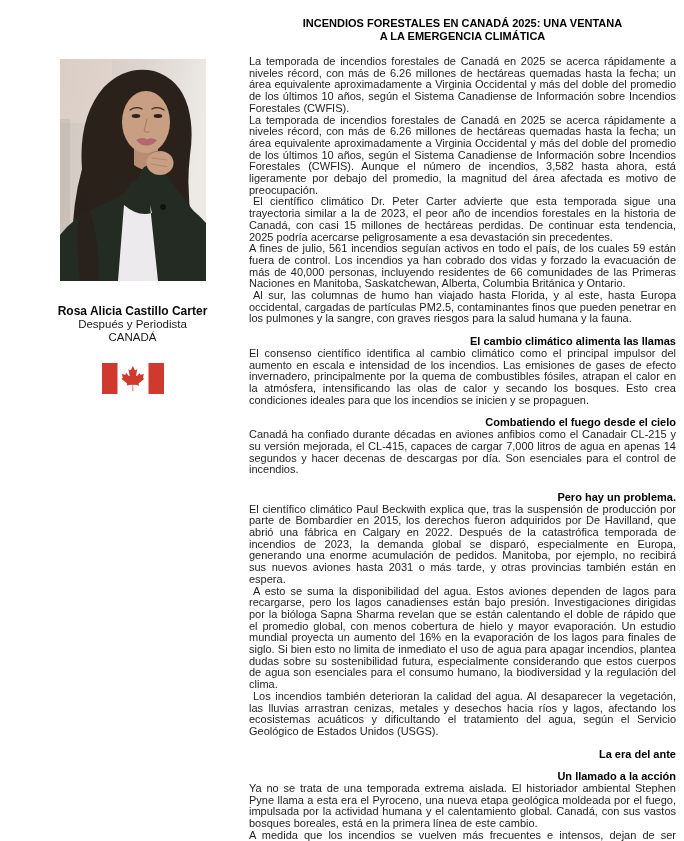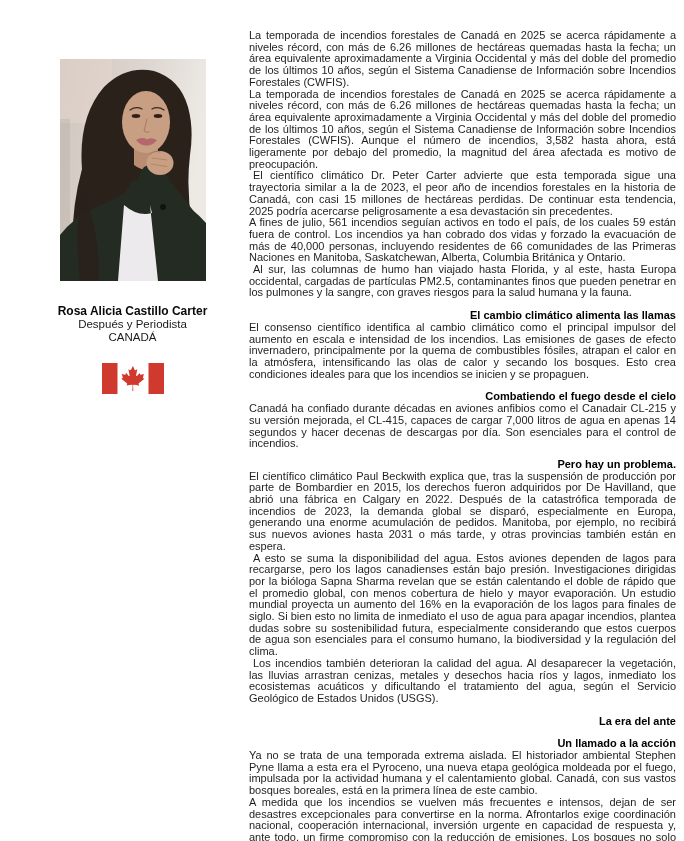--- a/index.html
+++ b/index.html
@@ -83,21 +83,21 @@
     color: #1e1e1e;
   }
   .para.ind { text-indent: 4px; }
   .para.heading {
     font-weight: bold;
     color: #000000;
     margin-top: 11px;
     padding-left: 5px;
     text-align: right;
   }
-  .para.heading.tight { margin-top: 9px; }
+  .para.heading.tight { margin-top: 16px; }
 </style>
 </head>
 <body>
 
 <div class="page">
 
   <div class="sidebar">
 
     <svg class="photo-frame" viewBox="0 0 146 222" xmlns="http://www.w3.org/2000/svg" preserveAspectRatio="none">
       <defs>
@@ -155,35 +155,39 @@
         <rect x="0" y="0" width="16" height="32" fill="#d03a2e"></rect>
         <rect x="48" y="0" width="16" height="32" fill="#d03a2e"></rect>
         <g transform="translate(17.5,2) scale(0.0565)">
           <path fill="#d03a2e" d="M256 21.3l-36.9 68.8c-4.2 7.8-11.7 7.1-19.2 2.9l-26.7-13.8 19.9 105.7c4.2 21.7-10.4 21.7-17.8 12.3l-46.6-52.2-7.6 26.5c-.9 3.5-4.7 7.1-10.4 6.2l-58.9-12.4 15.5 56.3c3.3 12.5 5.9 17.7-3.3 21l-21 9.9 101.4 82.4c4 3.1 6 8.7 4.6 13.8l-8.9 29.1c34.9-4 66.2-10.1 101.1-13.8 3.1-.3 8.2 4.8 8.2 8.4L244.8 478h17.2l-2.9-105.2c0-3.6 4.6-8.9 7.7-8.6 34.9 3.7 66.2 9.8 101.1 13.8l-8.9-29.1c-1.4-5.1.6-10.7 4.6-13.8l101.4-82.4-21-9.9c-9.2-3.3-6.6-8.5-3.3-21l15.5-56.3-58.9 12.4c-5.7.9-9.5-2.7-10.4-6.2l-7.6-26.5-46.6 52.2c-7.4 9.4-22 9.4-17.8-12.3l19.9-105.7-26.7 13.8c-7.5 4.2-15 4.9-19.2-2.9z"></path>
         </g>
       </svg>
     </div>
   </div>
 
   <div class="main">
+    <div class="title">
+      <div>INCENDIOS FORESTALES EN CANADÁ 2025: UNA VENTANA</div>
+      <div>A LA EMERGENCIA CLIMÁTICA</div>
+    </div>
 
     <div class="article">
       <p class="para">La temporada de incendios forestales de Canadá en 2025 se acerca rápidamente a niveles récord, con más de 6.26 millones de hectáreas quemadas hasta la fecha; un área equivalente aproximadamente a Virginia Occidental y más del doble del promedio de los últimos 10 años, según el Sistema Canadiense de Información sobre Incendios Forestales (CWFIS).</p>
       <p class="para">La temporada de incendios forestales de Canadá en 2025 se acerca rápidamente a niveles récord, con más de 6.26 millones de hectáreas quemadas hasta la fecha; un área equivalente aproximadamente a Virginia Occidental y más del doble del promedio de los últimos 10 años, según el Sistema Canadiense de Información sobre Incendios Forestales (CWFIS). Aunque el número de incendios, 3,582 hasta ahora, está ligeramente por debajo del promedio, la magnitud del área afectada es motivo de preocupación.</p>
       <p class="para ind">El científico climático Dr. Peter Carter advierte que esta temporada sigue una trayectoria similar a la de 2023, el peor año de incendios forestales en la historia de Canadá, con casi 15 millones de hectáreas perdidas. De continuar esta tendencia, 2025 podría acercarse peligrosamente a esa devastación sin precedentes.</p>
       <p class="para">A fines de julio, 561 incendios seguían activos en todo el país, de los cuales 59 están fuera de control. Los incendios ya han cobrado dos vidas y forzado la evacuación de más de 40,000 personas, incluyendo residentes de 66 comunidades de las Primeras Naciones en Manitoba, Saskatchewan, Alberta, Columbia Británica y Ontario.</p>
       <p class="para ind">Al sur, las columnas de humo han viajado hasta Florida, y al este, hasta Europa occidental, cargadas de partículas PM2.5, contaminantes finos que pueden penetrar en los pulmones y la sangre, con graves riesgos para la salud humana y la fauna.</p>
       <p class="para heading">El cambio climático alimenta las llamas</p>
       <p class="para">El consenso científico identifica al cambio climático como el principal impulsor del aumento en escala e intensidad de los incendios. Las emisiones de gases de efecto invernadero, principalmente por la quema de combustibles fósiles, atrapan el calor en la atmósfera, intensificando las olas de calor y secando los bosques. Esto crea condiciones ideales para que los incendios se inicien y se propaguen.</p>
       <p class="para heading">Combatiendo el fuego desde el cielo</p>
       <p class="para">Canadá ha confiado durante décadas en aviones anfibios como el Canadair CL-215 y su versión mejorada, el CL-415, capaces de cargar 7,000 litros de agua en apenas 14 segundos y hacer decenas de descargas por día. Son esenciales para el control de incendios.</p>
       <p class="para heading tight">Pero hay un problema.</p>
       <p class="para">El científico climático Paul Beckwith explica que, tras la suspensión de producción por parte de Bombardier en 2015, los derechos fueron adquiridos por De Havilland, que abrió una fábrica en Calgary en 2022. Después de la catastrófica temporada de incendios de 2023, la demanda global se disparó, especialmente en Europa, generando una enorme acumulación de pedidos. Manitoba, por ejemplo, no recibirá sus nuevos aviones hasta 2031 o más tarde, y otras provincias también están en espera.</p>
       <p class="para ind">A esto se suma la disponibilidad del agua. Estos aviones dependen de lagos para recargarse, pero los lagos canadienses están bajo presión. Investigaciones dirigidas por la bióloga Sapna Sharma revelan que se están calentando el doble de rápido que el promedio global, con menos cobertura de hielo y mayor evaporación. Un estudio mundial proyecta un aumento del 16% en la evaporación de los lagos para finales de siglo. Si bien esto no limita de inmediato el uso de agua para apagar incendios, plantea dudas sobre su sostenibilidad futura, especialmente considerando que estos cuerpos de agua son esenciales para el consumo humano, la biodiversidad y la regulación del clima.</p>
-      <p class="para ind">Los incendios también deterioran la calidad del agua. Al desaparecer la vegetación, las lluvias arrastran cenizas, metales y desechos hacia ríos y lagos, inmediato los ecosistemas acuáticos y dificultando el tratamiento del agua, según el Servicio Geológico de Estados Unidos (USGS).</p>
+      <p class="para ind">Los incendios también deterioran la calidad del agua. Al desaparecer la vegetación, las lluvias arrastran cenizas, metales y desechos hacia ríos y lagos, afectando los ecosistemas acuáticos y dificultando el tratamiento del agua, según el Servicio Geológico de Estados Unidos (USGS).</p>
       <p class="para heading">La era del ante</p>
       <p class="para heading">Un llamado a la acción</p>
       <p class="para">Ya no se trata de una temporada extrema aislada. El historiador ambiental Stephen Pyne llama a esta era el Pyroceno, una nueva etapa geológica moldeada por el fuego, impulsada por la actividad humana y el calentamiento global. Canadá, con sus vastos bosques boreales, está en la primera línea de este cambio.</p>
       <p class="para">A medida que los incendios se vuelven más frecuentes e intensos, dejan de ser desastres excepcionales para convertirse en la norma. Afrontarlos exige coordinación nacional, cooperación internacional, inversión urgente en capacidad de respuesta y, ante todo, un firme compromiso con la reducción de emisiones. Los bosques no solo son refugios de biodiversidad, también son reguladores climáticos. Si siguen ardiendo, pasarán de ser sumideros de carbono a fuentes de emisiones. La crisis de incendios es una crisis climática, y debemos actuar con esa urgencia.</p>
     </div>
   </div>
 
 </div>
 
 </body></html>

